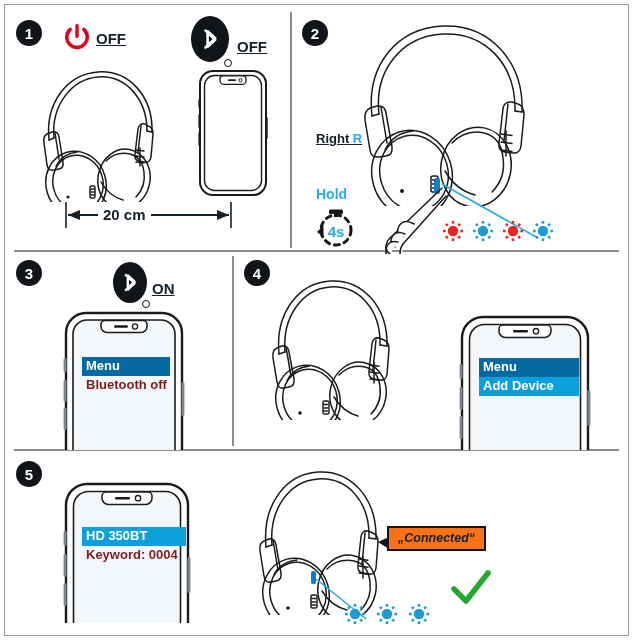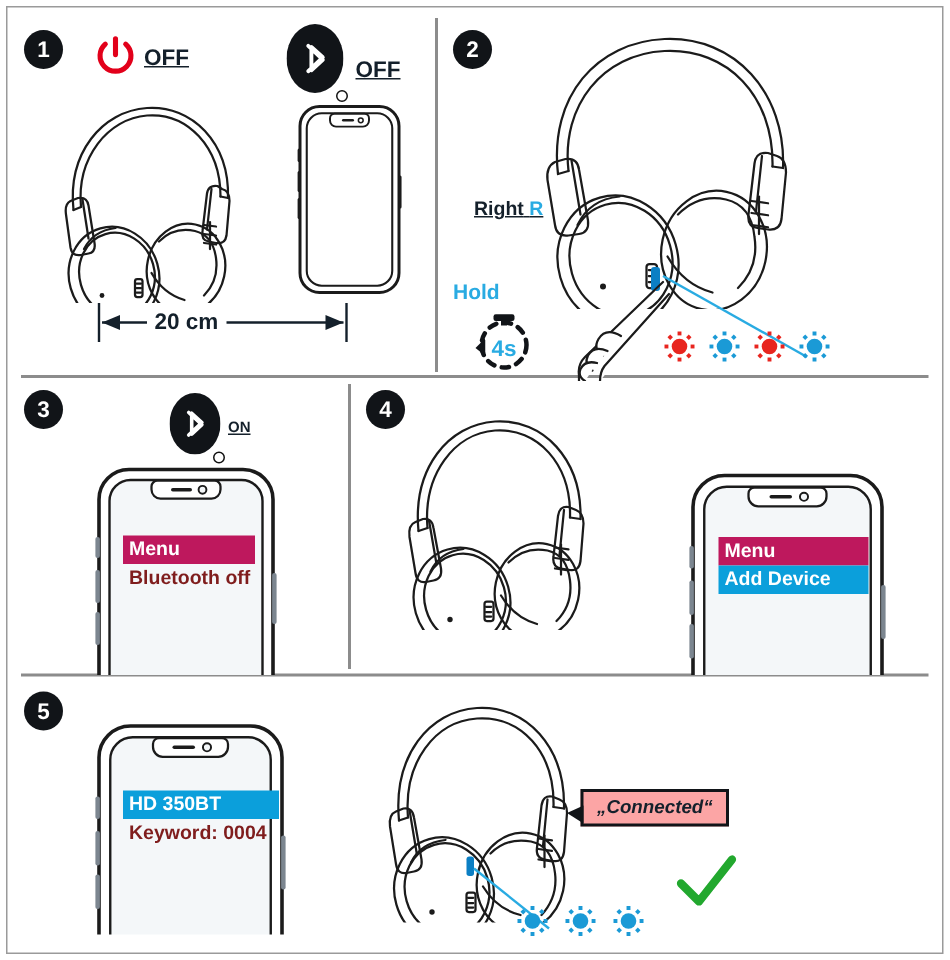--- a/index.html
+++ b/index.html
@@ -20,56 +20,56 @@
   
   .badge{
     position:absolute;width:26px;height:26px;border-radius:50%;
     background:#111418;color:#fff;font-size:15px;font-weight:700;
     display:flex;align-items:center;justify-content:center;
     line-height:1;letter-spacing:0;
   }
 
   .lbl{position:absolute;white-space:nowrap;font-weight:700;color:#14202b;text-decoration:underline;}
   .lbl-off{font-size:15px;}
-  .lbl-on{font-size:10px;}
+  .lbl-on{font-size:15px;}
   .cy{color:#29ABE2;}
   .cyan-txt{position:absolute;white-space:nowrap;font-weight:700;color:#29ABE2;}
 
   
   .bt{position:absolute;}
   .bt .reg{
     position:absolute;right:-6px;bottom:0px;width:6px;height:6px;
     border:1px solid #111;border-radius:50%;
   }
 
   
   .phone{position:absolute;}
   .phone svg{display:block;}
   .screen-rows{position:absolute;display:flex;flex-direction:column;}
   .row{
     font-size:13px;font-weight:700;line-height:1.22;padding:1px 4px 2px 4px;
     white-space:nowrap;box-sizing:border-box;color:#7f1d1d;
   }
-  .row.hdr{background:#be185d;color:#ffffff;}
+  .row.hdr{background:#0369a1;color:#ffffff;}
   .row.sel{background:#0b9fdb;color:#ffffff;}
   .row.plain{background:transparent;}
 
   
   .dim{position:absolute;}
   .dim-text{
     position:absolute;font-size:15px;font-weight:700;color:#14202b;white-space:nowrap;
   }
 
   
   .leds{position:absolute;display:flex;gap:8px;align-items:center;}
   .led{width:22px;height:22px;position:relative;}
 
   
   .bubble{
-    position:absolute;border:2.5px solid #111418;background:#fca5a5;
+    position:absolute;border:2.5px solid #111418;background:#f97316;
     padding:3px 9px 4px 9px;font-style:italic;font-size:12.5px;font-weight:700;
     color:#14202b;white-space:nowrap;box-sizing:border-box;
   }
   .bubble .tail{
     position:absolute;left:-11px;top:9px;width:0;height:0;
     border-top:5px solid transparent;border-bottom:7px solid transparent;
     border-right:11px solid #111418;
   }
 
   .check{position:absolute;}
@@ -215,21 +215,21 @@
       <svg width="110" height="62" viewBox="0 0 110 62">
         <line x1="2" y1="2" x2="98" y2="56" stroke="#29ABE2" stroke-width="1.6"></line>
       </svg>
     </div>
 
     <div class="lbl" style="left:12px;top:125px;font-size:13px;margin-left:12px;">
       <span>Right</span>
       <span class="cy">R</span>
     </div>
 
-    <div class="cyan-txt" style="left:10px;top:180px;font-size:14px;">Hold</div>
+    <div class="cyan-txt" style="left:24px;top:180px;font-size:14px;">Hold</div>
 
     <div class="stop" style="left:20px;top:198px;">
       <svg width="46" height="46" viewBox="0 0 46 46">
         <g fill="none" stroke="#111418" stroke-width="3" stroke-linecap="round">
           <circle cx="24" cy="26" r="15" stroke-dasharray="5 5"></circle>
         </g>
         <rect x="17" y="5.5" width="14" height="4.5" rx="1.5" fill="#111418"></rect>
         <rect x="22" y="9" width="4" height="4" fill="#111418"></rect>
         <path d="M10 32 l0 -9 l-5 5 z" fill="#111418"></path>
         <path d="M10 31 l0 -8" stroke="#111418" stroke-width="3" stroke-linecap="round"></path>

